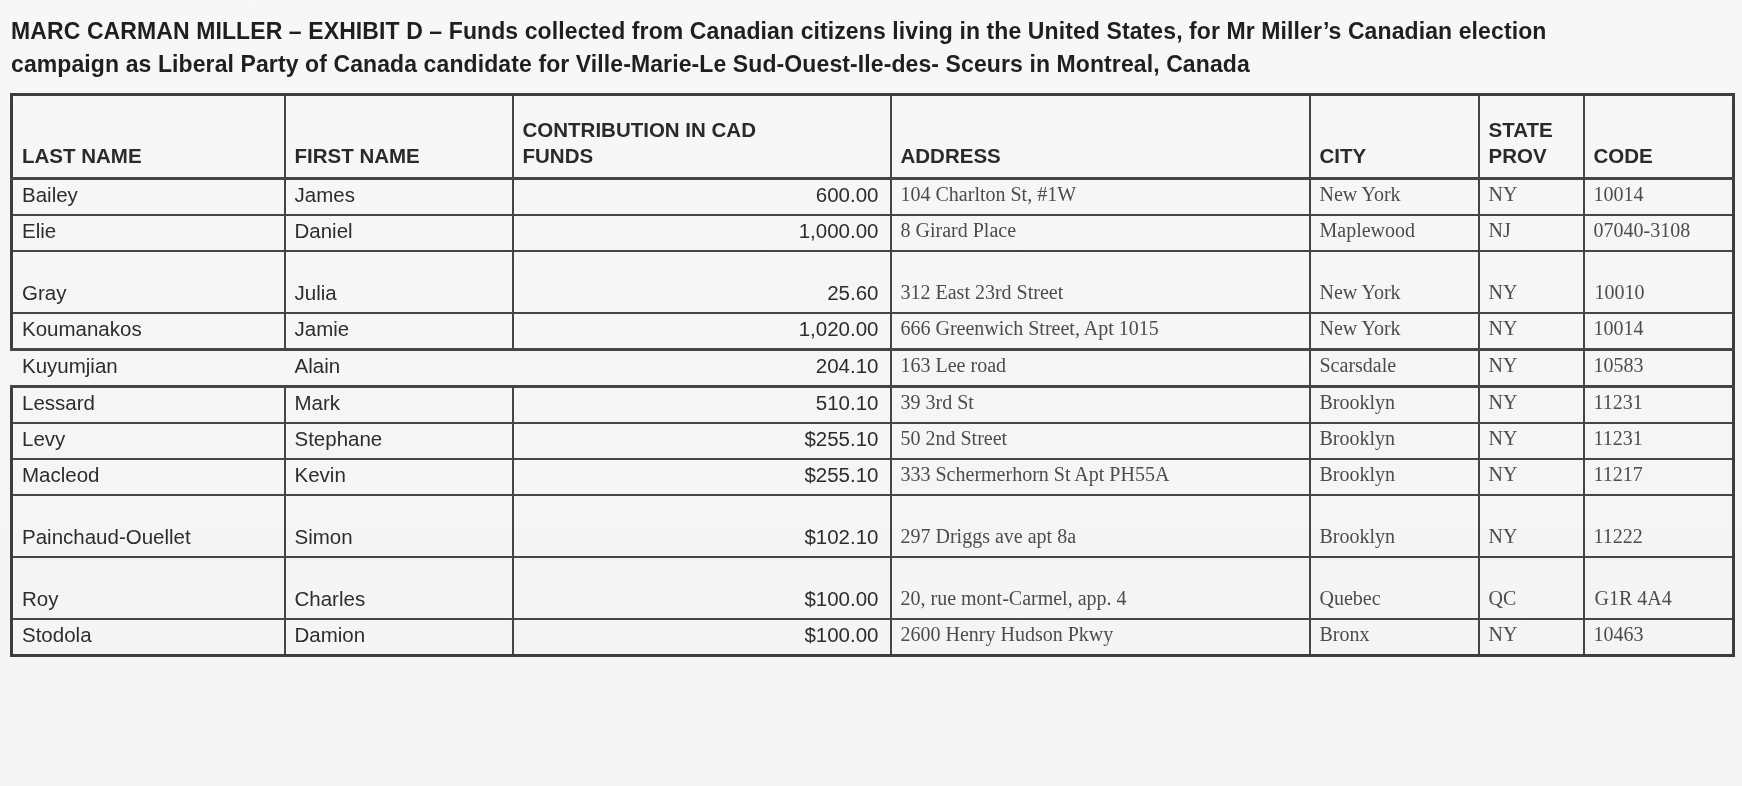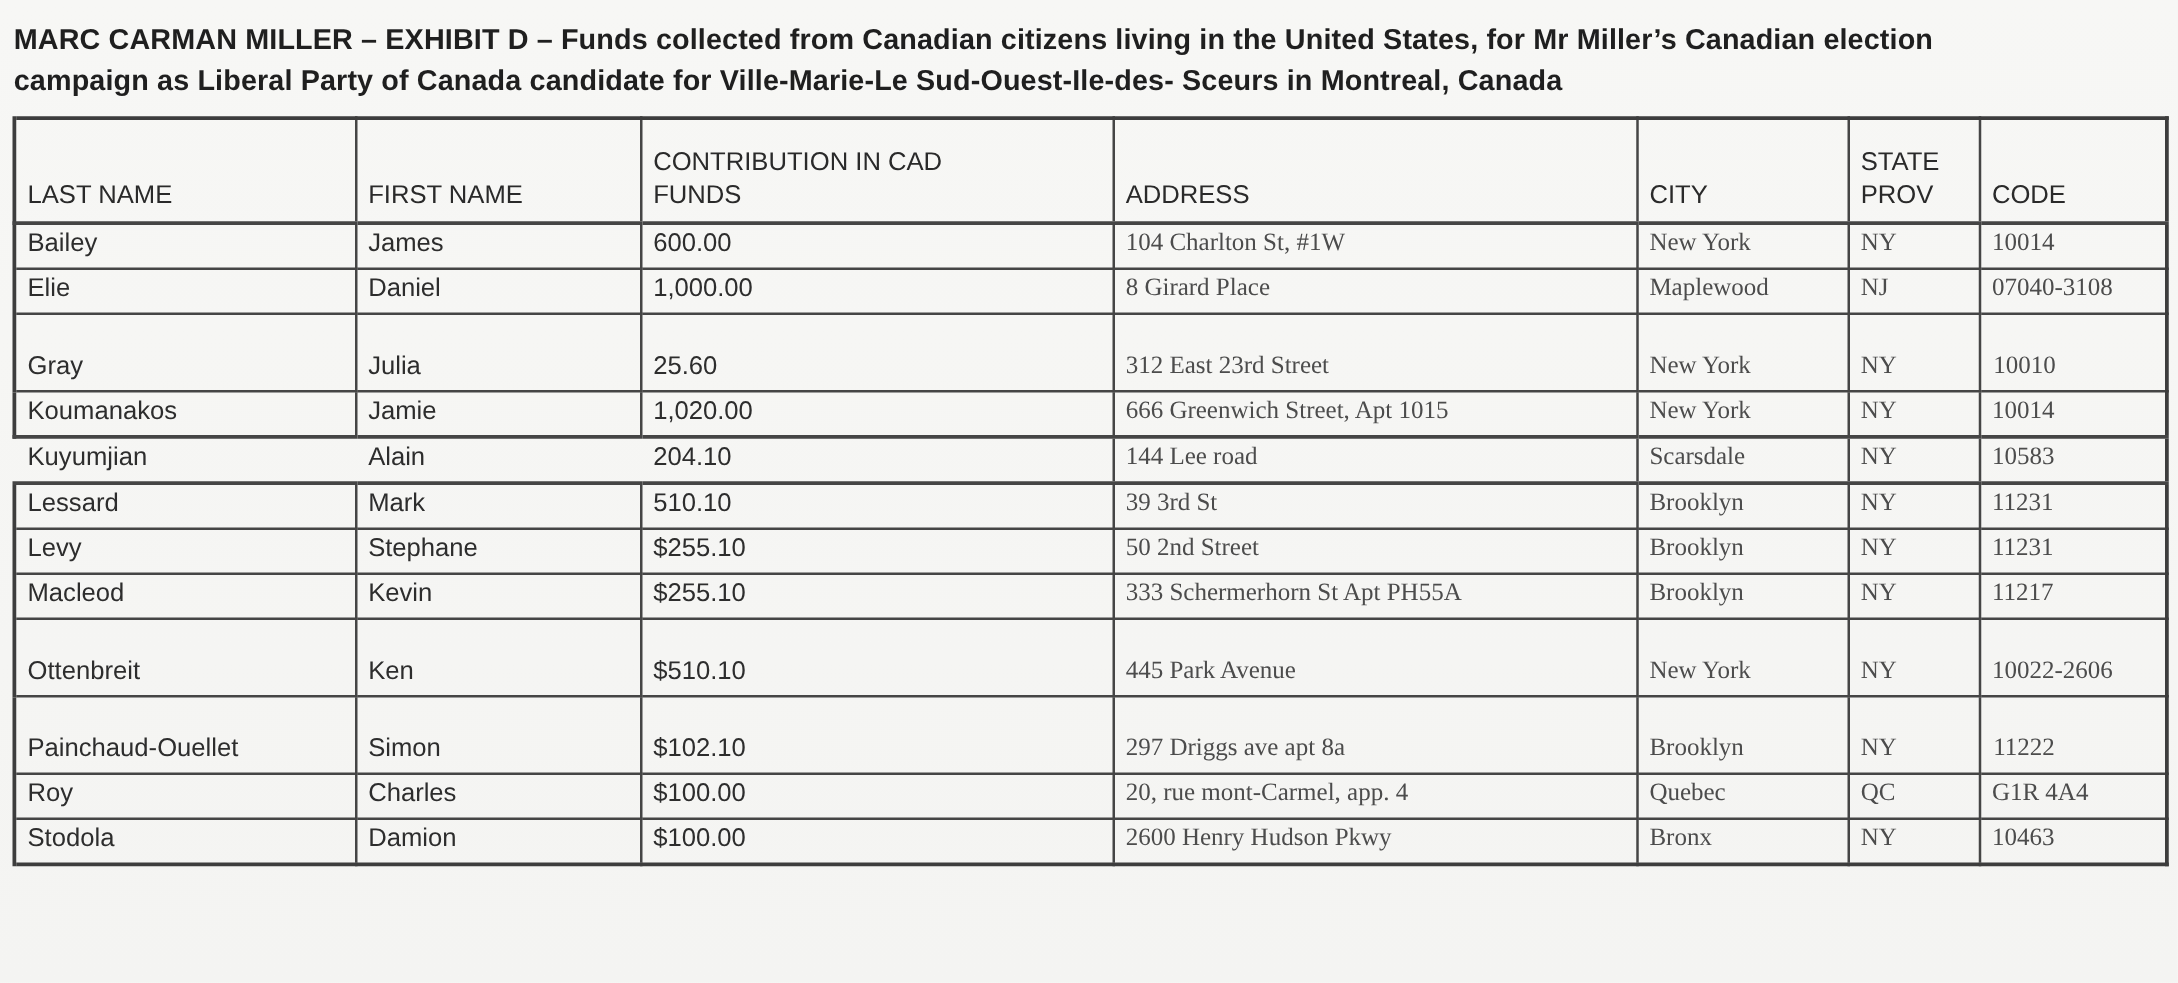--- a/index.html
+++ b/index.html
@@ -49,36 +49,37 @@
   }
   th:first-child, td:first-child { border-left: 3px solid #3d3d3d; }
 
   thead tr { height: 84px; }
   thead th {
     white-space: pre-line;
     line-height: 26px;
     color: #2a2a2a;
     border-bottom-width: 3px;
     padding-bottom: 8px;
+    font-weight: bold;
   }
   tbody tr { height: 28px; }
   
   tbody tr:nth-child(3),
   tbody tr:nth-child(9),
   tbody tr:nth-child(10) { height: 62px; }
 
   
   tbody tr:nth-child(4) td { border-bottom-width: 3px; }
   tbody tr:nth-child(5) td { border-bottom-width: 3px; }
   
   tbody tr:nth-child(5) td:nth-child(1) { border-left-color: transparent; border-right-color: transparent; }
   tbody tr:nth-child(5) td:nth-child(2) { border-right-color: transparent; }
 
   
-  td.col-contribution { padding-right: 11px; }
+  td.col-contribution { text-align: right; padding-right: 11px; }
   td.col-code { text-align: left; padding-right: 13px; }
   td.col-address, td.col-city, td.col-state_prov, td.col-code {
     color: #4c4c4c;
     font-size: 20px;
     line-height: 25px;
     font-family: Liberation Serif, serif;
   }
   
   tbody tr:nth-child(3) td.col-code,
   tbody tr:nth-child(10) td.col-code { text-align: left; padding-left: 10px; }
@@ -153,21 +154,21 @@
           <td class="col-contribution">1,020.00</td>
           <td class="col-address">666 Greenwich Street, Apt 1015</td>
           <td class="col-city">New York</td>
           <td class="col-state_prov">NY</td>
           <td class="col-code">10014</td>
         </tr>
         <tr>
           <td class="col-last_name">Kuyumjian</td>
           <td class="col-first_name">Alain</td>
           <td class="col-contribution">204.10</td>
-          <td class="col-address">144 Lee road</td>
+          <td class="col-address">163 Lee road</td>
           <td class="col-city">Scarsdale</td>
           <td class="col-state_prov">NY</td>
           <td class="col-code">10583</td>
         </tr>
         <tr>
           <td class="col-last_name">Lessard</td>
           <td class="col-first_name">Mark</td>
           <td class="col-contribution">510.10</td>
           <td class="col-address">39 3rd St</td>
           <td class="col-city">Brooklyn</td>
@@ -184,29 +185,20 @@
           <td class="col-code">11231</td>
         </tr>
         <tr>
           <td class="col-last_name">Macleod</td>
           <td class="col-first_name">Kevin</td>
           <td class="col-contribution">$255.10</td>
           <td class="col-address">333 Schermerhorn St Apt PH55A</td>
           <td class="col-city">Brooklyn</td>
           <td class="col-state_prov">NY</td>
           <td class="col-code">11217</td>
-        </tr>
-        <tr>
-          <td class="col-last_name">Ottenbreit</td>
-          <td class="col-first_name">Ken</td>
-          <td class="col-contribution">$510.10</td>
-          <td class="col-address">445 Park Avenue</td>
-          <td class="col-city">New York</td>
-          <td class="col-state_prov">NY</td>
-          <td class="col-code">10022-2606</td>
         </tr>
         <tr>
           <td class="col-last_name">Painchaud-Ouellet</td>
           <td class="col-first_name">Simon</td>
           <td class="col-contribution">$102.10</td>
           <td class="col-address">297 Driggs ave apt 8a</td>
           <td class="col-city">Brooklyn</td>
           <td class="col-state_prov">NY</td>
           <td class="col-code">11222</td>
         </tr>

